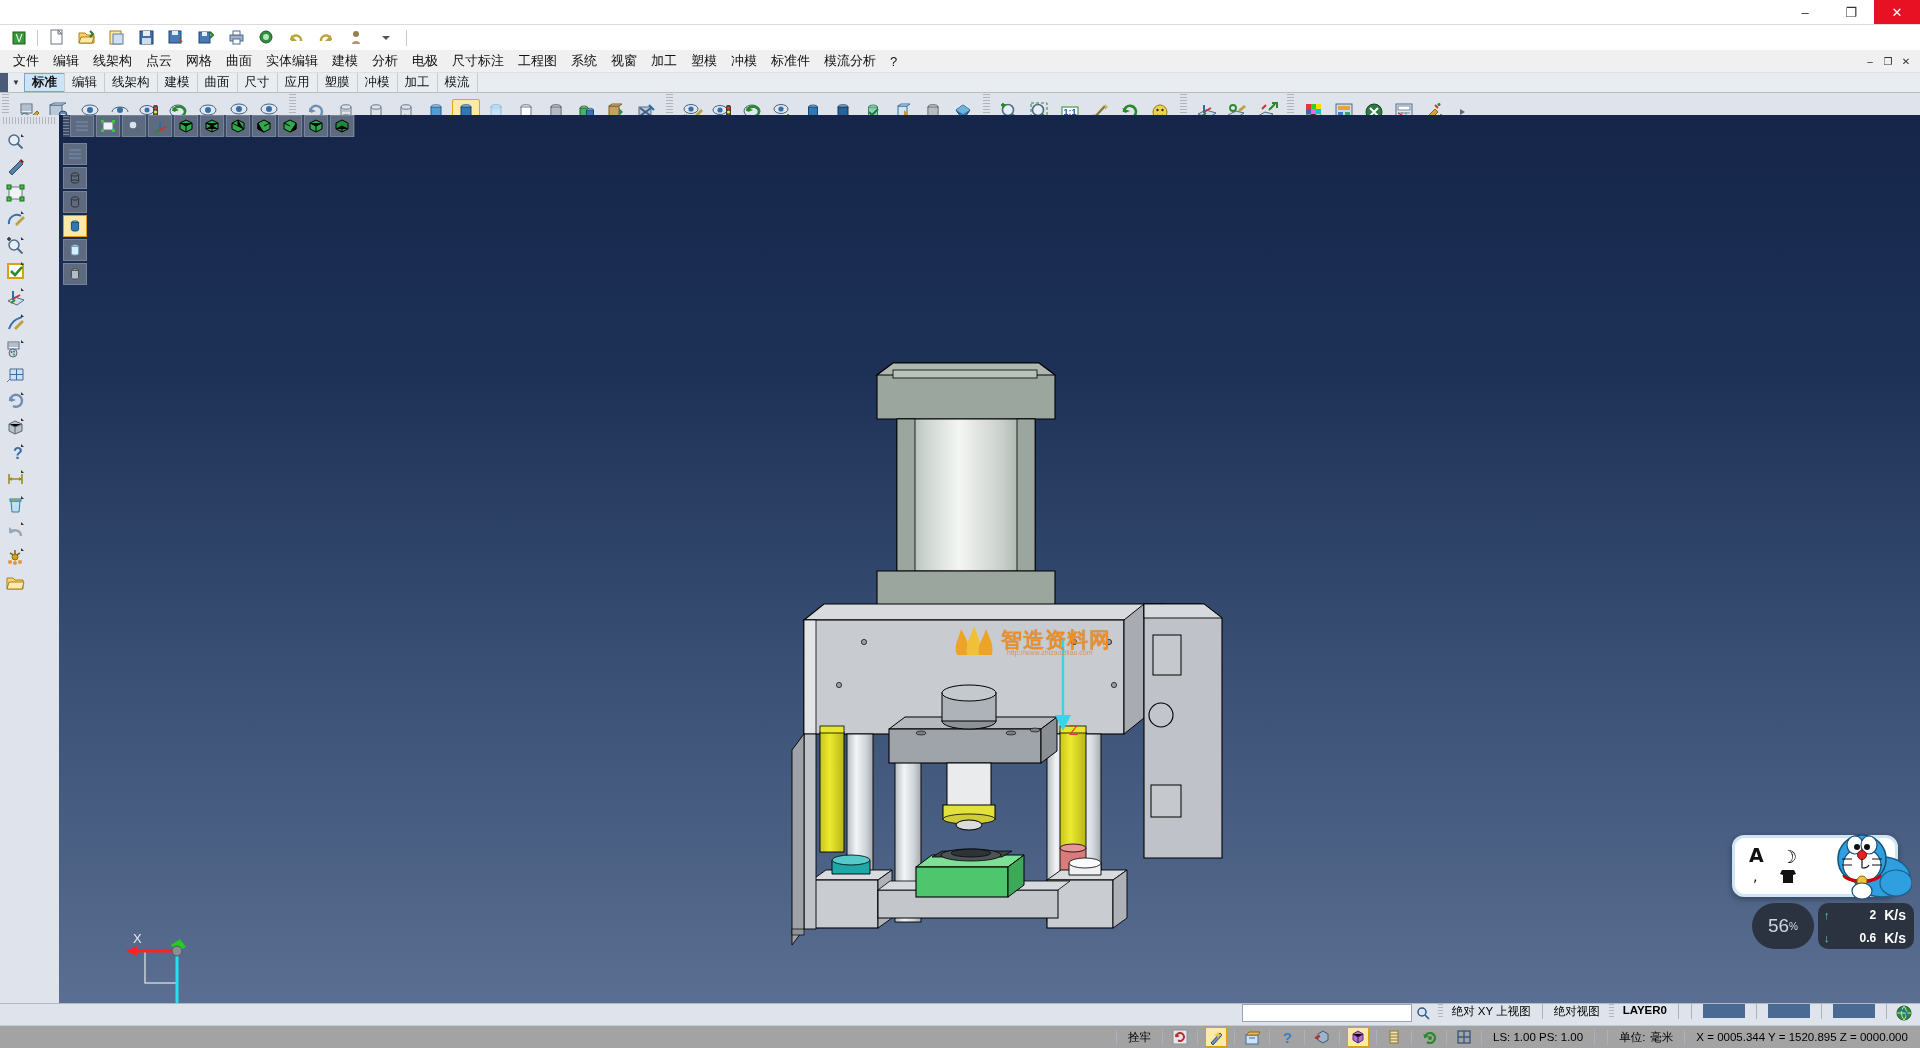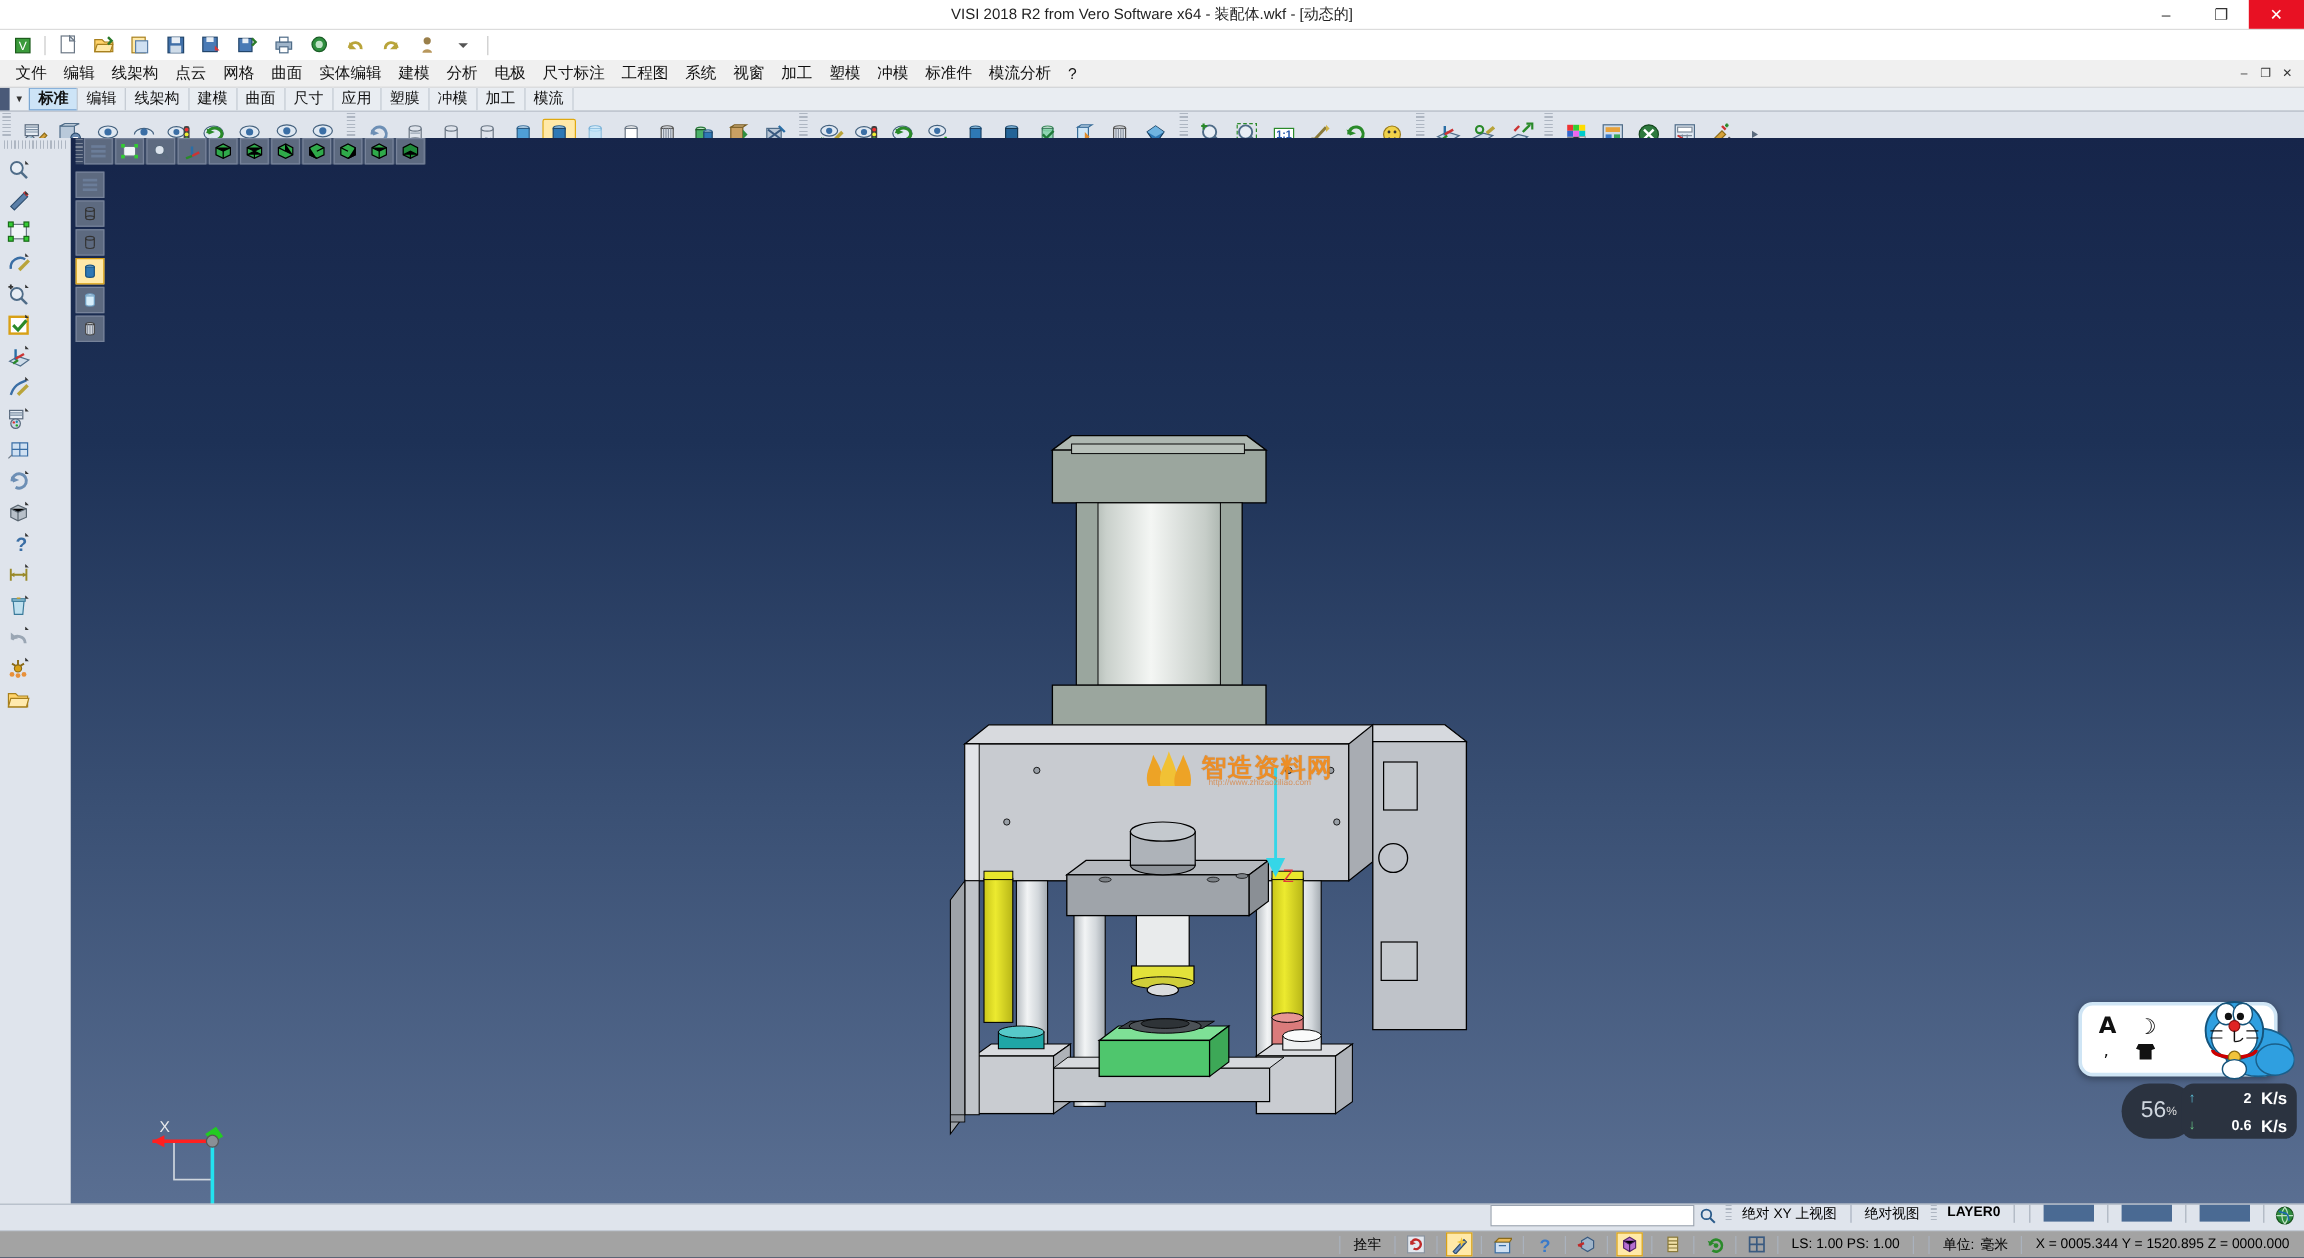--- a/index.html
+++ b/index.html
@@ -92,21 +92,21 @@
   
   .widget{position:absolute;right:12px;bottom:112px;width:176px;height:70px;}
   .w-card{position:absolute;left:0;top:0;width:160px;height:56px;border-radius:12px;
           background:#fff;border:3px solid #cfe5f5;box-shadow:0 2px 6px rgba(0,0,0,.35);}
   .w-ic{position:absolute;font-family:"DejaVu Sans",sans-serif;color:#111;}
   .w-speed{position:absolute;right:-6px;bottom:-44px;width:96px;height:46px;border-radius:10px;
            background:#2b3340;color:#fff;}
   .w-sp-row{display:flex;align-items:center;height:23px;padding-left:6px;font-size:11px;}
   .w-sp-val{margin-left:auto;padding-right:8px;font-weight:bold;font-size:12px;}
   .w-sp-u{font-size:14px;font-weight:bold;}
-  .w-ring{position:absolute;left:36px;bottom:-44px;width:62px;height:46px;border-radius:23px;
+  .w-ring{position:absolute;left:20px;bottom:-44px;width:62px;height:46px;border-radius:23px;
           background:#2b3340;color:#ddd;display:flex;align-items:center;justify-content:center;}
   .w-pct{font-size:19px;color:#cfd6de;}
 
   
   .statusbar{position:absolute;left:0;right:0;bottom:22px;height:22px;background:#dfe4ec;
              display:flex;align-items:flex-start;border-top:1px solid #b0b8c4;font-size:11.5px;}
   .sb2{position:absolute;left:0;right:0;bottom:0;height:22px;background:#a3a3a3;
        display:flex;align-items:center;font-size:11.5px;border-top:1px solid #c3cad4;}
   .sb-sep{width:1px;height:15px;background:#aab2be;margin:0 6px;}
   .sb-dot{width:5px;height:15px;margin:0 4px;
@@ -117,21 +117,20 @@
   .sb-blue{width:42px;height:14px;background:#4a6a93;margin:0 5px;}
   .sb-txt{padding:0 5px;white-space:nowrap;}
   .bold{font-weight:bold;}
 </style>
 </head>
 <body>
 
 <div class="app">
 
   <div class="titlebar">
-    <div class="title-text">VISI 2018 R2 from Vero Software x64 - 装配体.wkf - [动态的]</div>
     <div class="win-btns">
       <div class="win-btn">
           <span>–</span>
         </div>
       <div class="win-btn">
           <span>❐</span>
         </div>
       <div class="win-btn close">
           <span>✕</span>
         </div>

